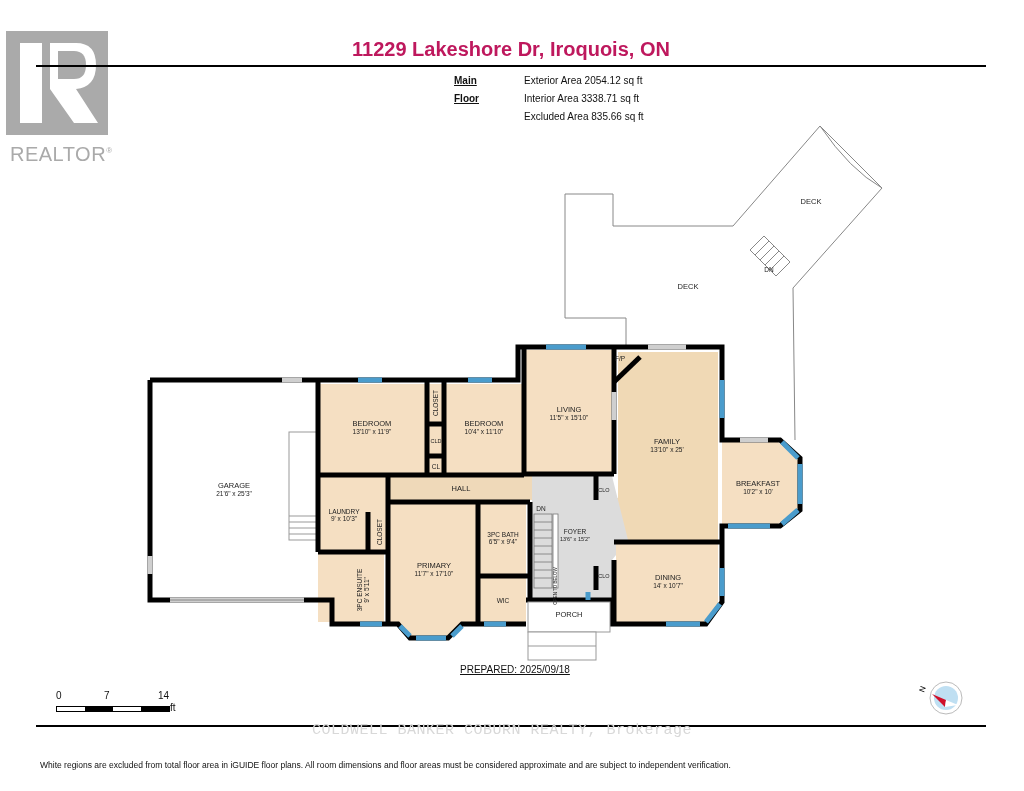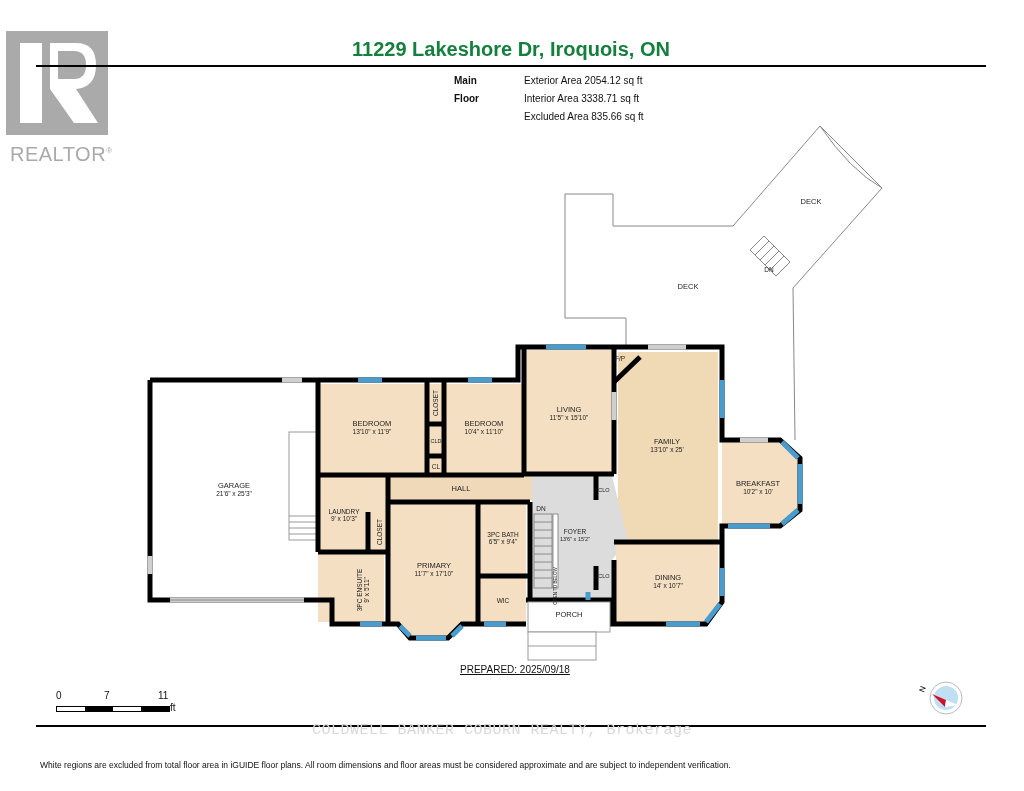--- a/index.html
+++ b/index.html
@@ -1,24 +1,24 @@
 <!DOCTYPE html>
 <html><head>
 <meta charset="utf-8">
 <style>
   html,body{margin:0;padding:0;background:#fff;}
   body{width:1024px;height:791px;position:relative;overflow:hidden;font-family:"Liberation Sans",sans-serif;color:#111;}
   .logo{position:absolute;left:6px;top:6px;width:104px;height:110px;margin-top:25px;}
   .logo-box{position:absolute;left:0;top:0;width:102px;height:104px;background:#aaa;}
   .logo-text{position:absolute;left:4px;top:112px;font-size:20px;color:#aaa;letter-spacing:0.5px;}
   .logo-text sup{font-size:8px;}
-  .title{position:absolute;left:352px;top:38px;font-size:20px;font-weight:bold;color:#15803d;}
+  .title{position:absolute;left:352px;top:38px;font-size:20px;font-weight:bold;color:#be185d;}
   .hr{position:absolute;background:#000;height:2px;}
   .areas{position:absolute;left:454px;top:72px;font-size:10px;line-height:18px;}
-  .floor-label{position:absolute;left:0;top:0;font-weight:bold;}
+  .floor-label{position:absolute;left:0;top:0;font-weight:bold;text-decoration:underline;}
   .area-lines{position:absolute;left:70px;top:0;white-space:nowrap;}
   svg.plan{position:absolute;left:0;top:0;}
   .rlabel{font-size:7.5px;fill:#222;text-anchor:middle;}
   .rdim{font-size:6.5px;fill:#222;text-anchor:middle;}
   .scale{position:absolute;left:56px;top:690px;font-size:10px;}
   .prepared{position:absolute;left:460px;top:664px;font-size:10px;text-decoration:underline;}
   .watermark{position:absolute;left:312px;top:722px;font-size:15px;color:#d8d8d8;letter-spacing:0.5px;font-family:Liberation Mono, monospace;}
   .footer{position:absolute;left:40px;top:760px;font-size:8.5px;color:#111;}
 </style>
 </head>
@@ -231,20 +231,20 @@
     <polygon points="946,700 945,707 958,705" fill="#fff"></polygon>
     <text x="922" y="694" style="font-size:8px" transform="rotate(-70 922 692)">N</text>
   </g>
 
   <rect x="36" y="725" width="950" height="2" fill="#000"></rect>
 </svg>
 
 <div class="scale">
   <span style="position:absolute;left:0;top:0">0</span>
   <span style="position:absolute;left:48px;top:0">7</span>
-  <span style="position:absolute;left:102px;top:0">11</span>
+  <span style="position:absolute;left:102px;top:0">14</span>
   <div style="position:absolute;left:0;top:16px;width:112px;height:4px;border:1px solid #000;background:linear-gradient(90deg,#fff 0 25%,#000 25% 50%,#fff 50% 75%,#000 75% 100%);"></div>
   <span style="position:absolute;left:114px;top:12px">ft</span>
 </div>
 
 <div class="prepared">PREPARED: 2025/09/18</div>
 <div class="watermark">COLDWELL BANKER COBURN REALTY, Brokerage</div>
 <div class="footer">White regions are excluded from total floor area in iGUIDE floor plans. All room dimensions and floor areas must be considered approximate and are subject to independent verification.</div>
 
 </body></html>

